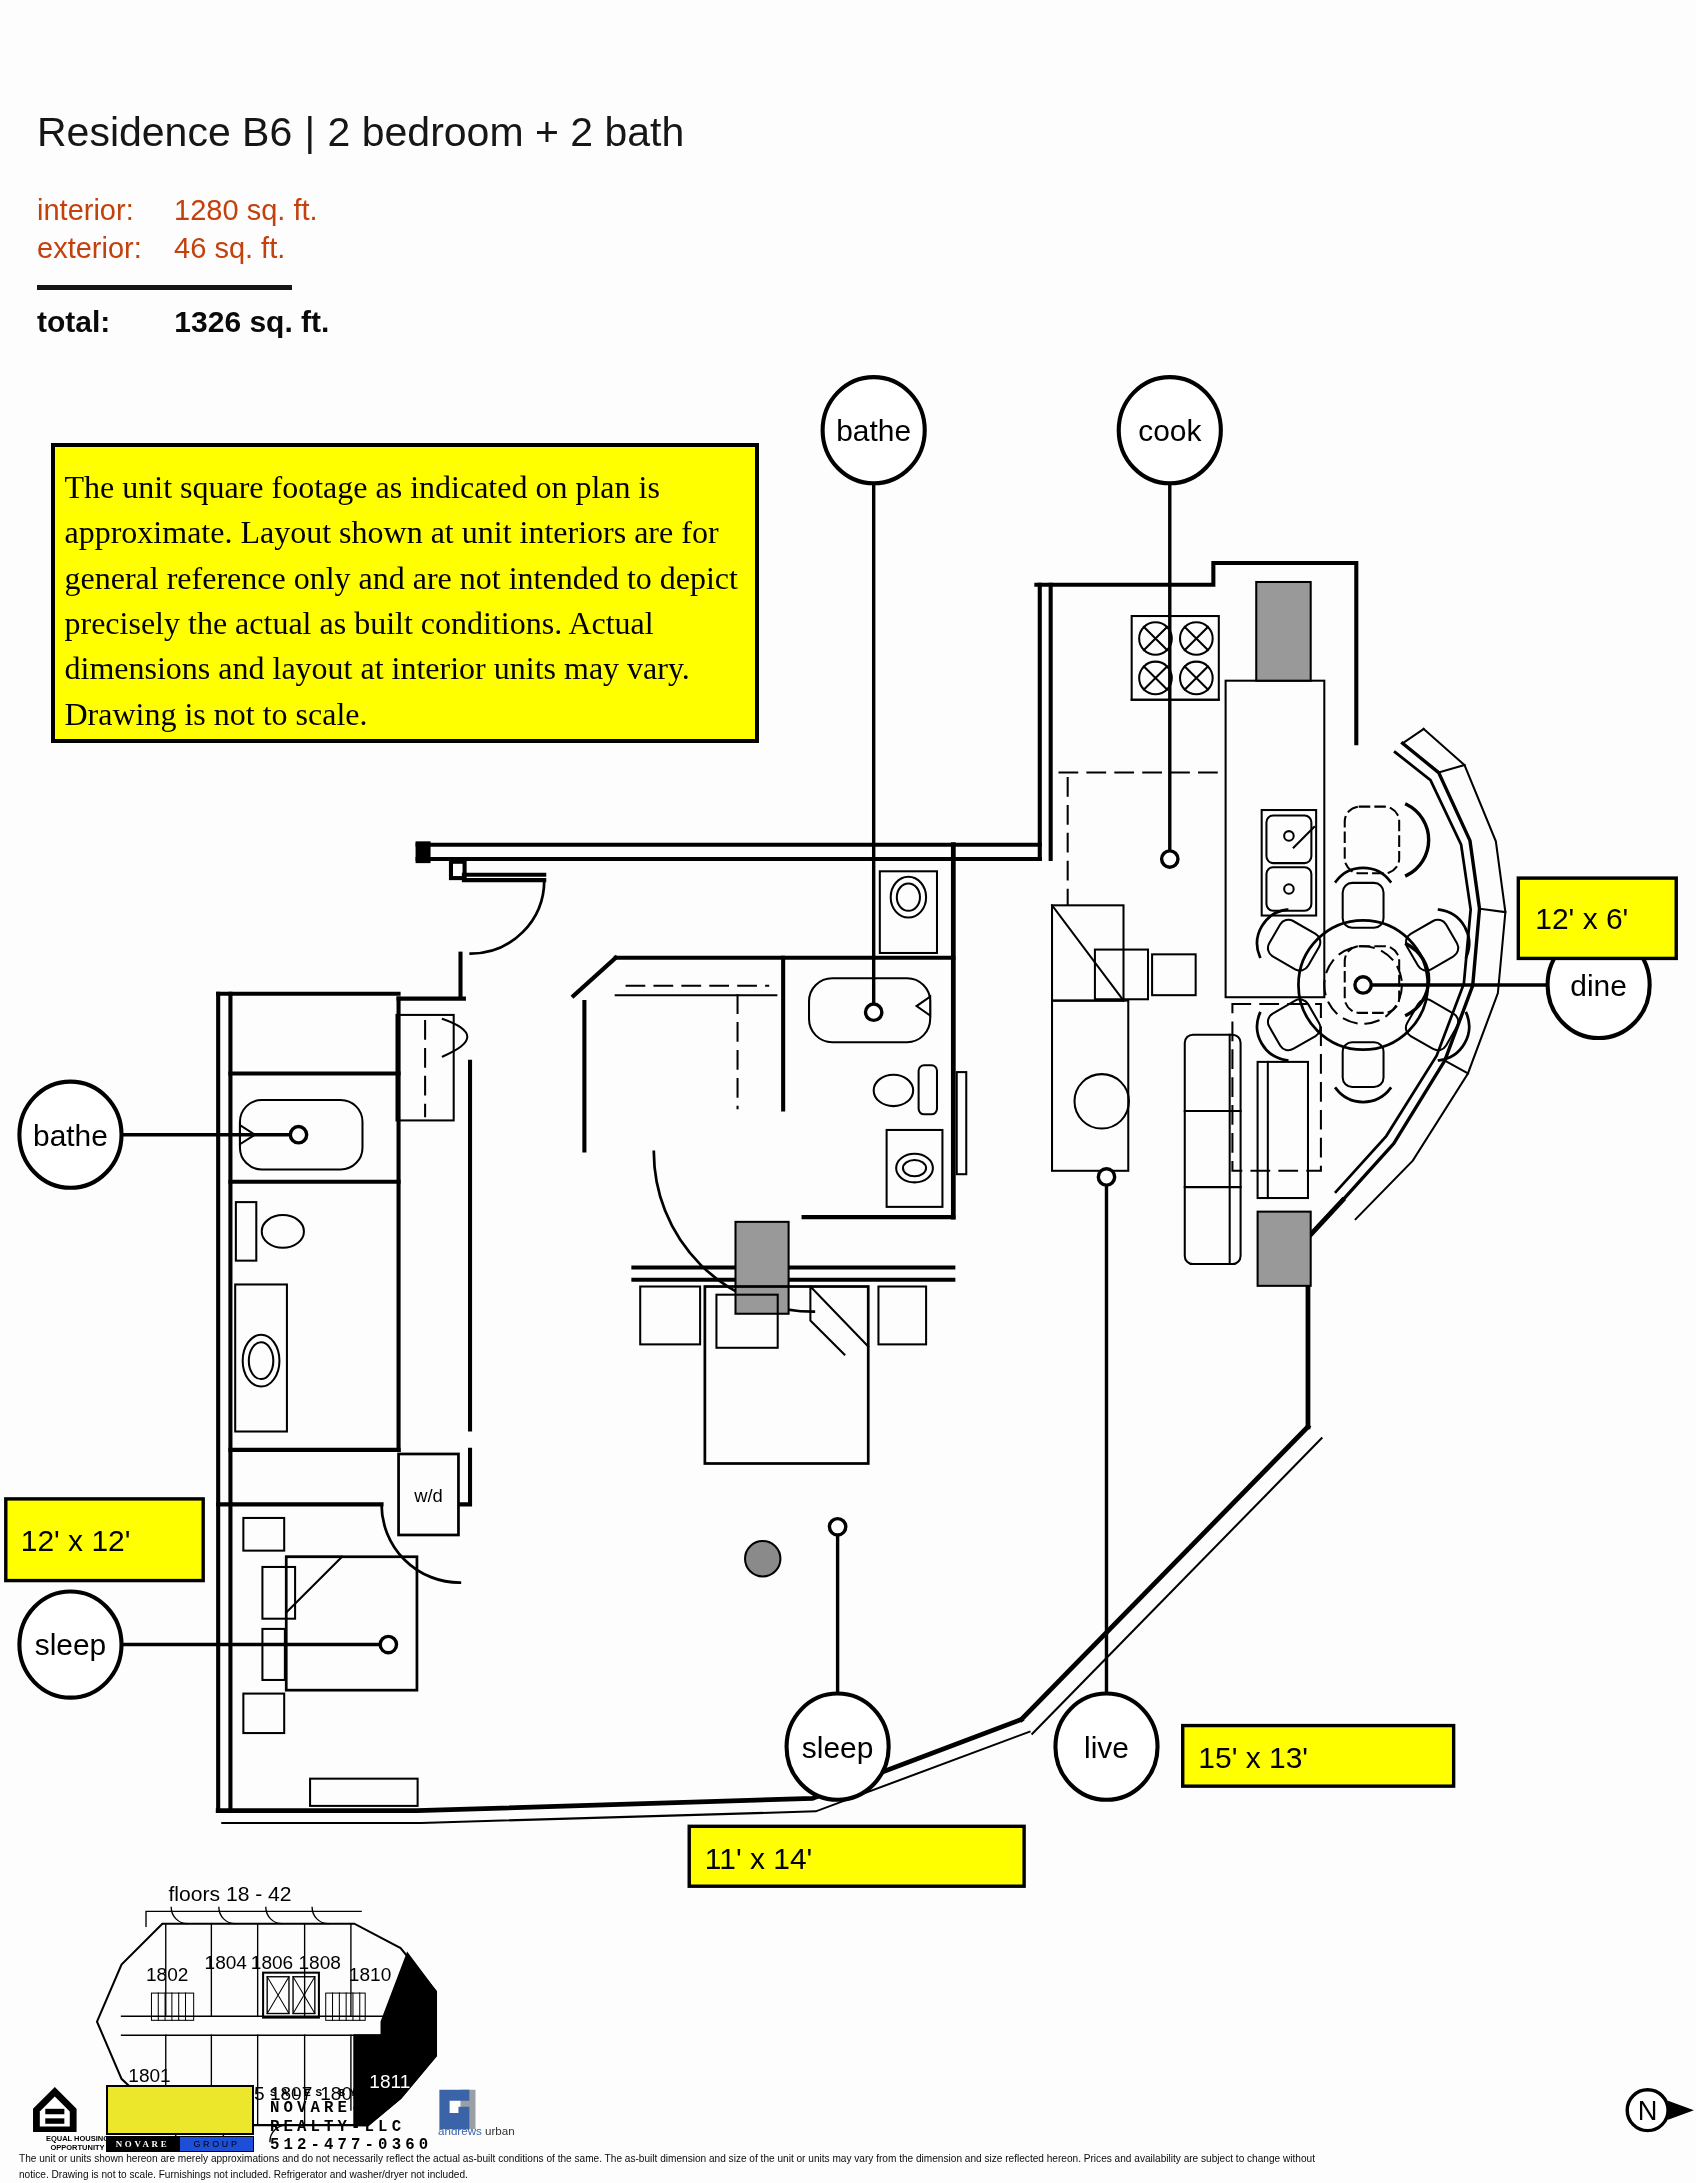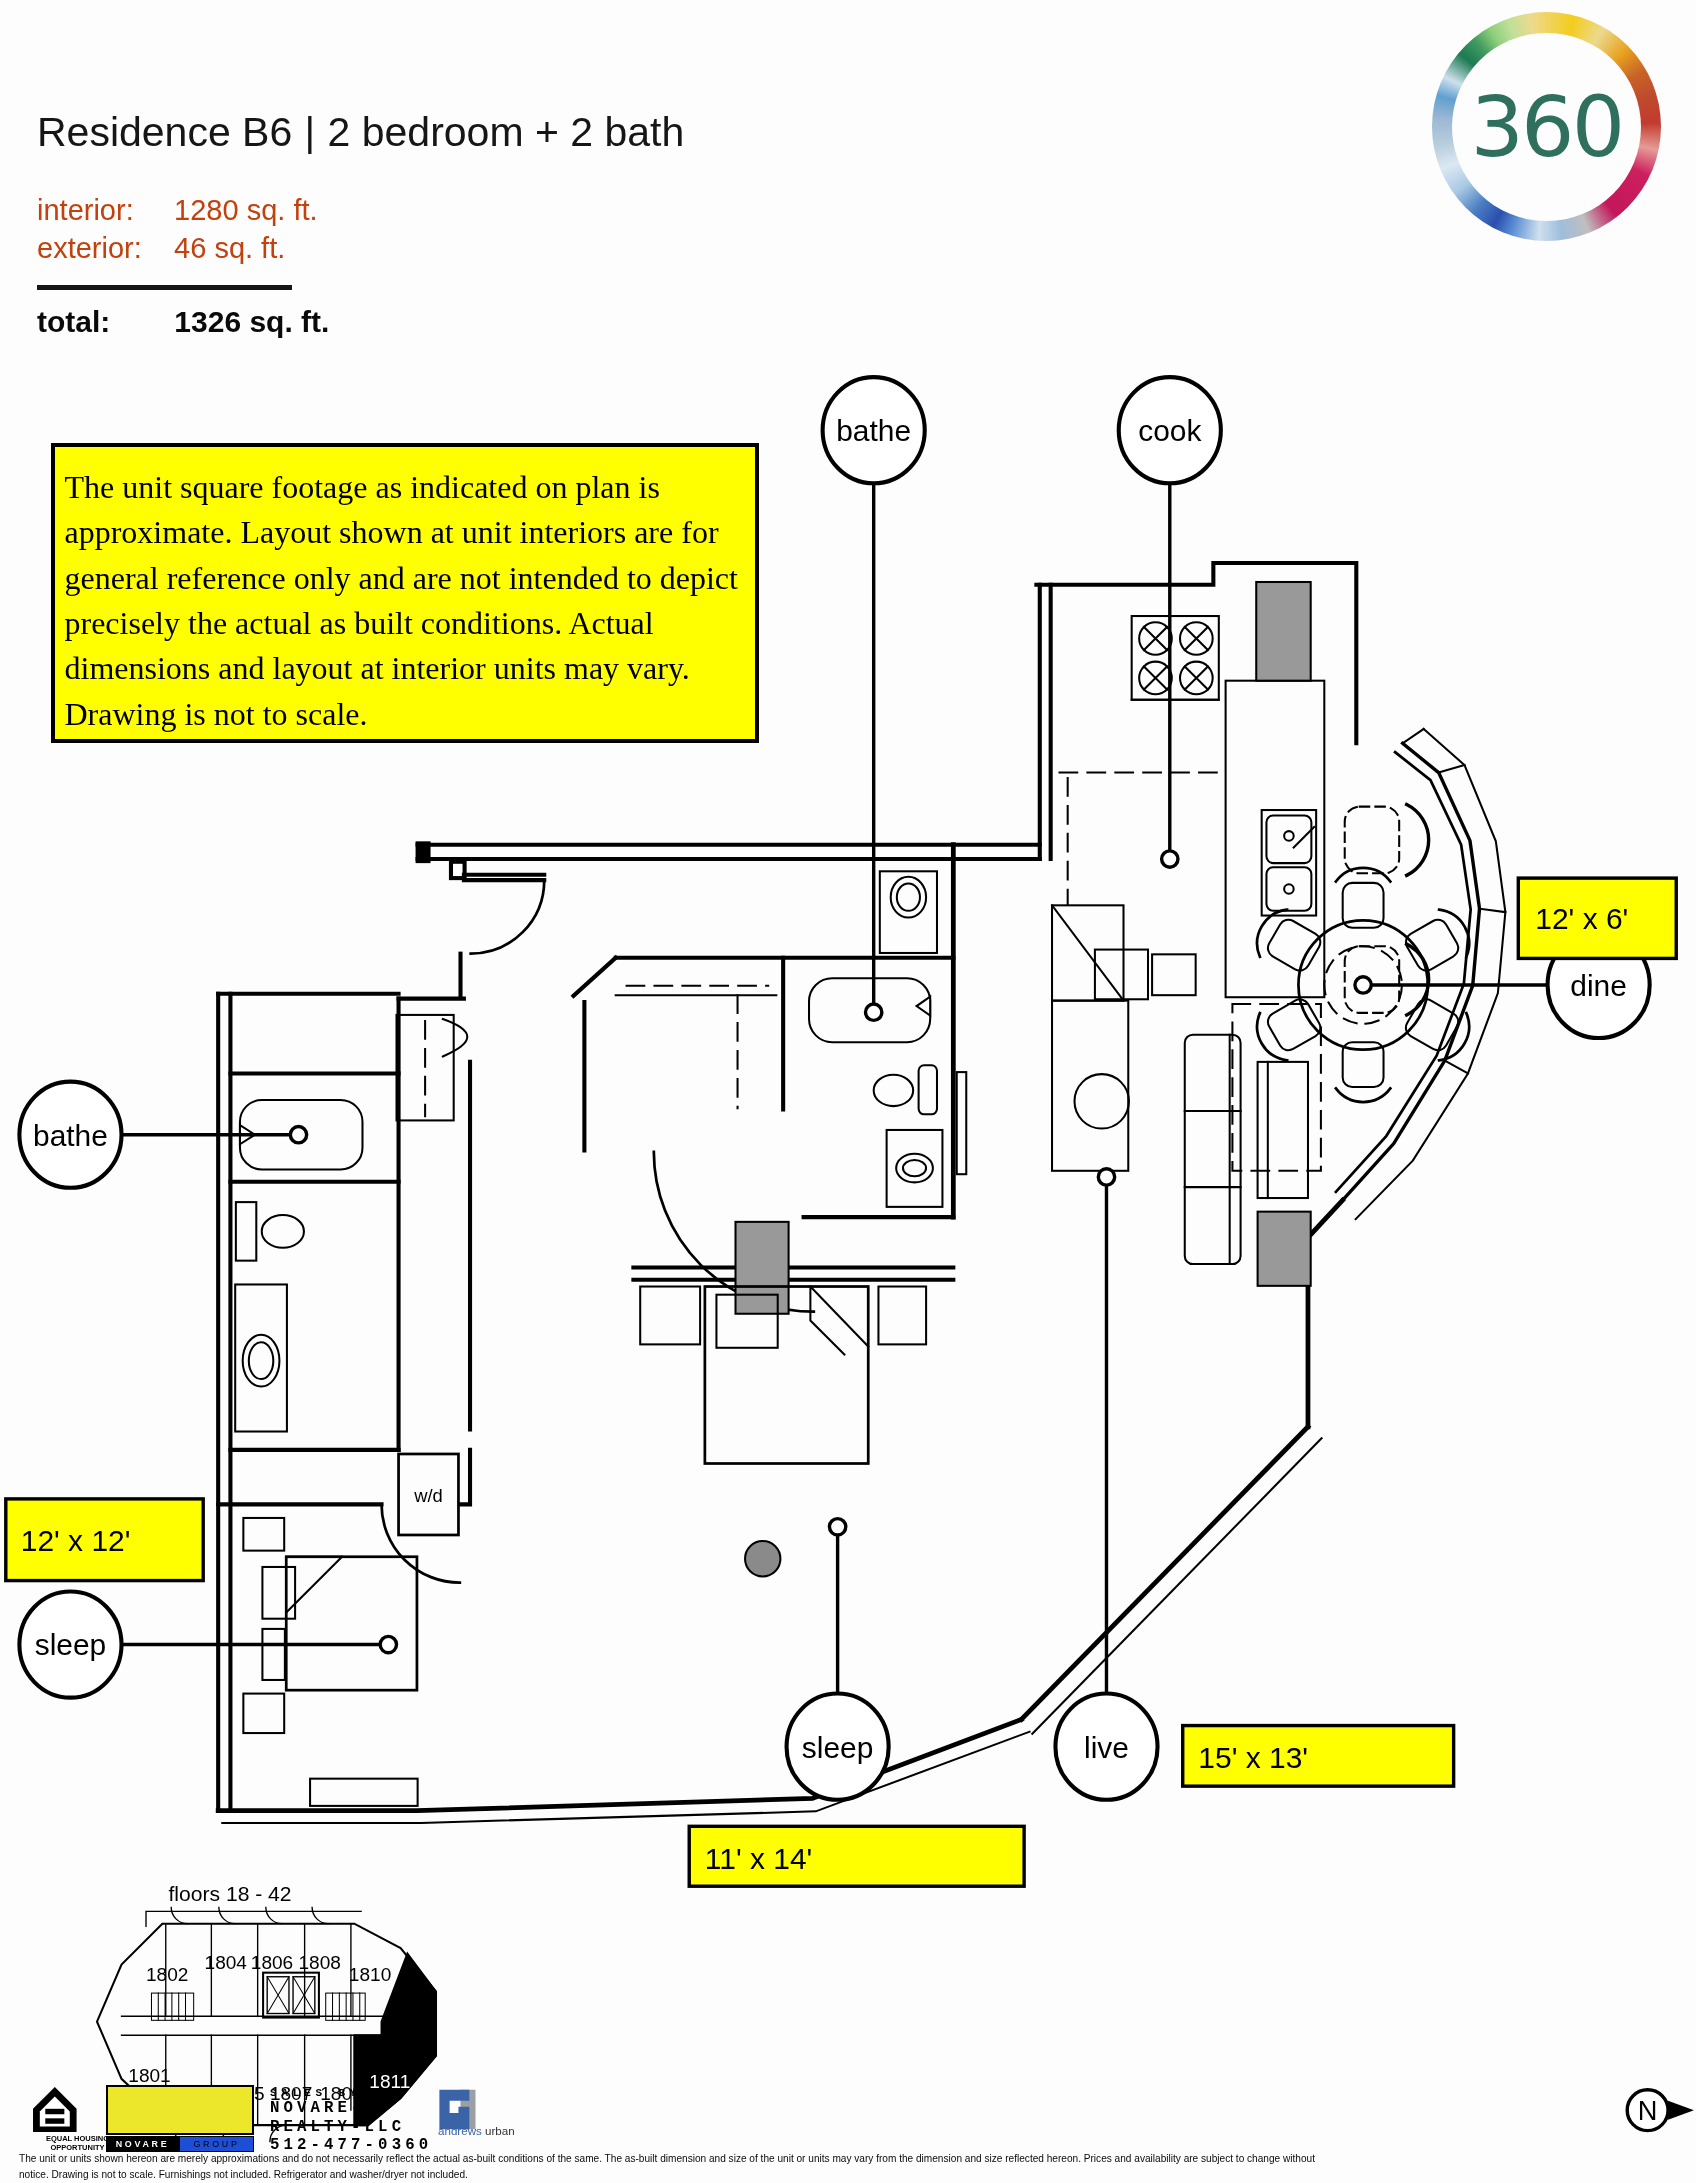--- a/index.html
+++ b/index.html
@@ -30,21 +30,21 @@
   .disc{left:51px;top:443px;width:708px;height:300px;background:#ffff00;border:4.8px solid #000;
     box-sizing:border-box;padding:17.7px 13.6px 0 9.5px;font-family:"Liberation Serif",serif;
     font-size:32px;line-height:1.42;color:#000;}
   .disc-line{left:19px;font-size:16.3px;color:#0a0a0a;white-space:nowrap;
     font-family:"Liberation Sans",sans-serif;transform:scale(0.62);transform-origin:left top;}
   .eho-txt{left:30px;top:2135px;width:95px;text-align:center;font-size:7.5px;line-height:1.15;
     font-weight:700;color:#000;}
   .novare-yellow{left:106px;top:2085px;width:148px;height:50px;background:#ece72b;border:2.7px solid #000;box-sizing:border-box;}
   .novare-band{left:106px;top:2136px;height:15.7px;display:flex;}
   .novare-n{width:73px;background:#000;color:#fff;font-size:8.9px;font-weight:700;
-    display:flex;align-items:center;justify-content:center;letter-spacing:2.7px;}
+    display:flex;align-items:center;justify-content:center;letter-spacing:2.7px;font-family:Liberation Serif, serif;}
   .novare-g{width:75px;background:#1d4ed8;border:1.4px solid #000;box-sizing:border-box;color:#000;
     font-size:8.9px;font-weight:400;display:flex;align-items:center;justify-content:center;letter-spacing:2.7px;}
   .sales{left:270px;top:2087px;color:#000;font-weight:700;font-family:Liberation Mono, monospace;}
   .sales .s1{font-size:11px;letter-spacing:4.8px;}
   .sales .s2{font-size:15.7px;letter-spacing:4.1px;line-height:1.18;}
   .andrews{left:438px;top:2090px;}
   .andrews .txt{margin-top:4.1px;font-size:11.6px;}
   .andrews .a1{color:#3b63a8;}
   .andrews .a2{color:#333;}
   svg text{font-family:"Liberation Sans",sans-serif;}
@@ -64,23 +64,20 @@
   <div class="abs meta" style="top:232px;">
     <span class="lbl">exterior:</span>
     <span>46 sq. ft.</span>
   </div>
   <div class="abs rule"></div>
   <div class="abs total">
     <span class="lbl">total:</span>
     <span>1326 sq. ft.</span>
   </div>
 
-  <div class="abs ring">
-    <div class="num">360</div>
-  </div>
 
   <div class="abs disc">
     <span>The unit square footage as indicated on plan is approximate.  Layout shown at unit interiors are for general reference only and are not intended to depict precisely the actual as built conditions.  Actual dimensions and layout at interior units may vary.  Drawing is not to scale.</span>
   </div>
 
   <svg class="abs" style="left:0;top:0;" width="1697" height="2183" viewBox="0 0 2492 3207">
     <g stroke="#000" fill="none" stroke-linecap="square">
 
       <g stroke-width="6">
 

